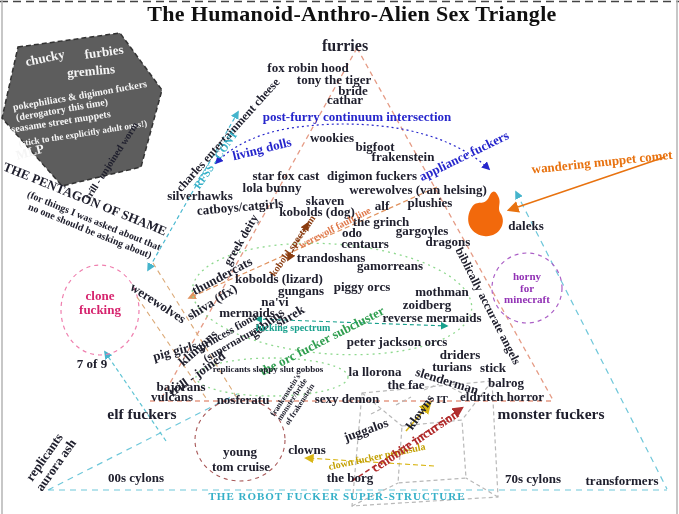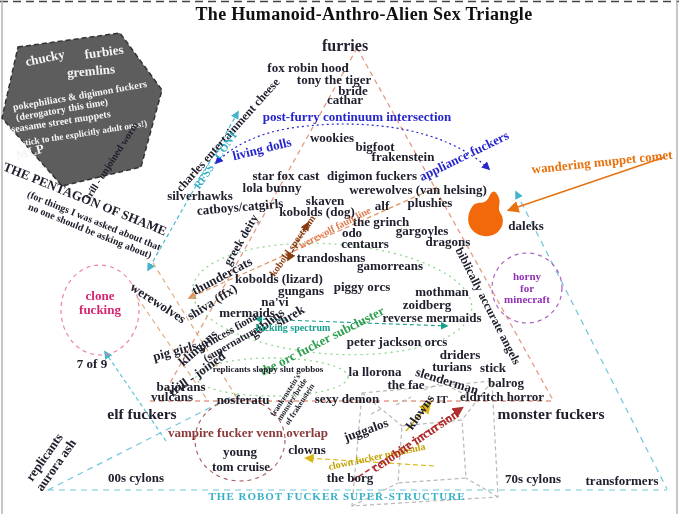--- a/index.html
+++ b/index.html
@@ -5,21 +5,21 @@
   html,body{margin:0;padding:0;background:#e9e9e9;}
   #stage{position:relative;width:679px;height:514px;background:#ffffff;overflow:hidden;
          font-family:"Liberation Serif","DejaVu Serif",serif;}
   #art{position:absolute;left:0;top:0;}
   .L{position:absolute;left:calc(var(--x)*1px);top:calc(var(--y)*1px);
      transform:translate(-50%,-50%) rotate(var(--r,0deg));
      white-space:nowrap;font-weight:bold;font-size:12px;color:#20202e;line-height:1.05;}
   .pre{white-space:pre-line;text-align:center;}
   .s8{font-size:8px}.s9{font-size:9px}.s10{font-size:10px}.s11{font-size:11px}
   .s13{font-size:13px}.s15{font-size:15.5px}.s16{font-size:16px}
-  .title{font-size:18px;letter-spacing:.3px;color:#101010;margin-left:12px;}
+  .title{font-size:22px;letter-spacing:.3px;color:#101010;}
   .c-blue{color:#2626cc}.c-cyan{color:#35b0c8}.c-orange{color:#e8720f}
   .c-salmon{color:#e0784a}.c-brown{color:#8a3c10}.c-green{color:#2f9e4f}
   .c-teal{color:#17a08c}.c-mag{color:#d6246e}.c-pur{color:#9232b5}
   .c-red{color:#b02828}.c-dred{color:#8b3a3a}.c-gold{color:#c2a002}
   .c-white{color:#f5f5f5}
   .sp{letter-spacing:1px}
 </style>
 </head>
 <body>
 
@@ -199,21 +199,20 @@
 of frakenstein</div>
   <div class="L s13" style="--x:197;--y:374;--r:-36deg">trill - joined</div>
   <div class="L s13" style="--x:181;--y:387">bajorans</div>
   <div class="L s13" style="--x:172;--y:397">vulcans</div>
   <div class="L s15" style="--x:142;--y:414">elf fuckers</div>
   <div class="L s15" style="--x:551;--y:414">monster fuckers</div>
   <div class="L s13" style="--x:420;--y:412;--r:-55deg">klowns</div>
   <div class="L s13" style="--x:366;--y:430;--r:-20deg">juggalos</div>
   <div class="L c-gold s10" style="--x:377;--y:457;--r:-12deg">clown fucker peninsula</div>
   <div class="L c-red s13" style="--x:415;--y:441;--r:-34deg">cenobite incursion</div>
-  <div class="L c-dred s13" style="--x:248;--y:433">vampire fucker venn overlap</div>
   <div class="L s13" style="--x:240;--y:452">young</div>
   <div class="L s13" style="--x:241;--y:467">tom cruise</div>
   <div class="L s13" style="--x:307;--y:450">clowns</div>
   <div class="L s13" style="--x:350;--y:478">the borg</div>
   <div class="L s13" style="--x:136;--y:478">00s cylons</div>
   <div class="L s13" style="--x:533;--y:479">70s cylons</div>
   <div class="L s13" style="--x:622;--y:481">transformers</div>
   <div class="L c-cyan s11 sp" style="--x:337;--y:497">THE ROBOT FUCKER SUPER-STRUCTURE</div>
   <div class="L pre s13" style="--x:50;--y:461;--r:-55deg">replicants
 aurora ash</div>

